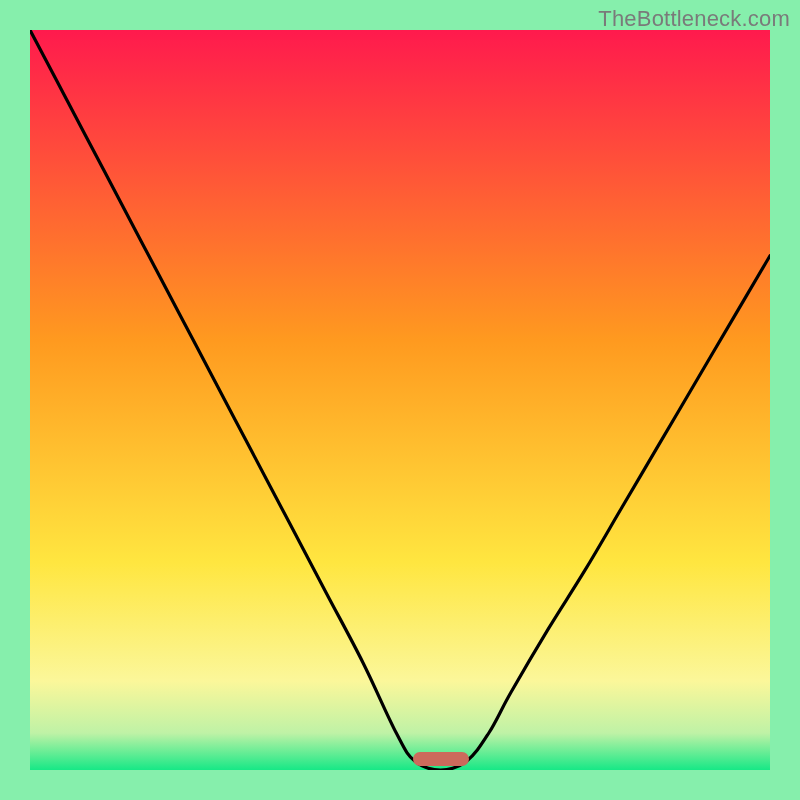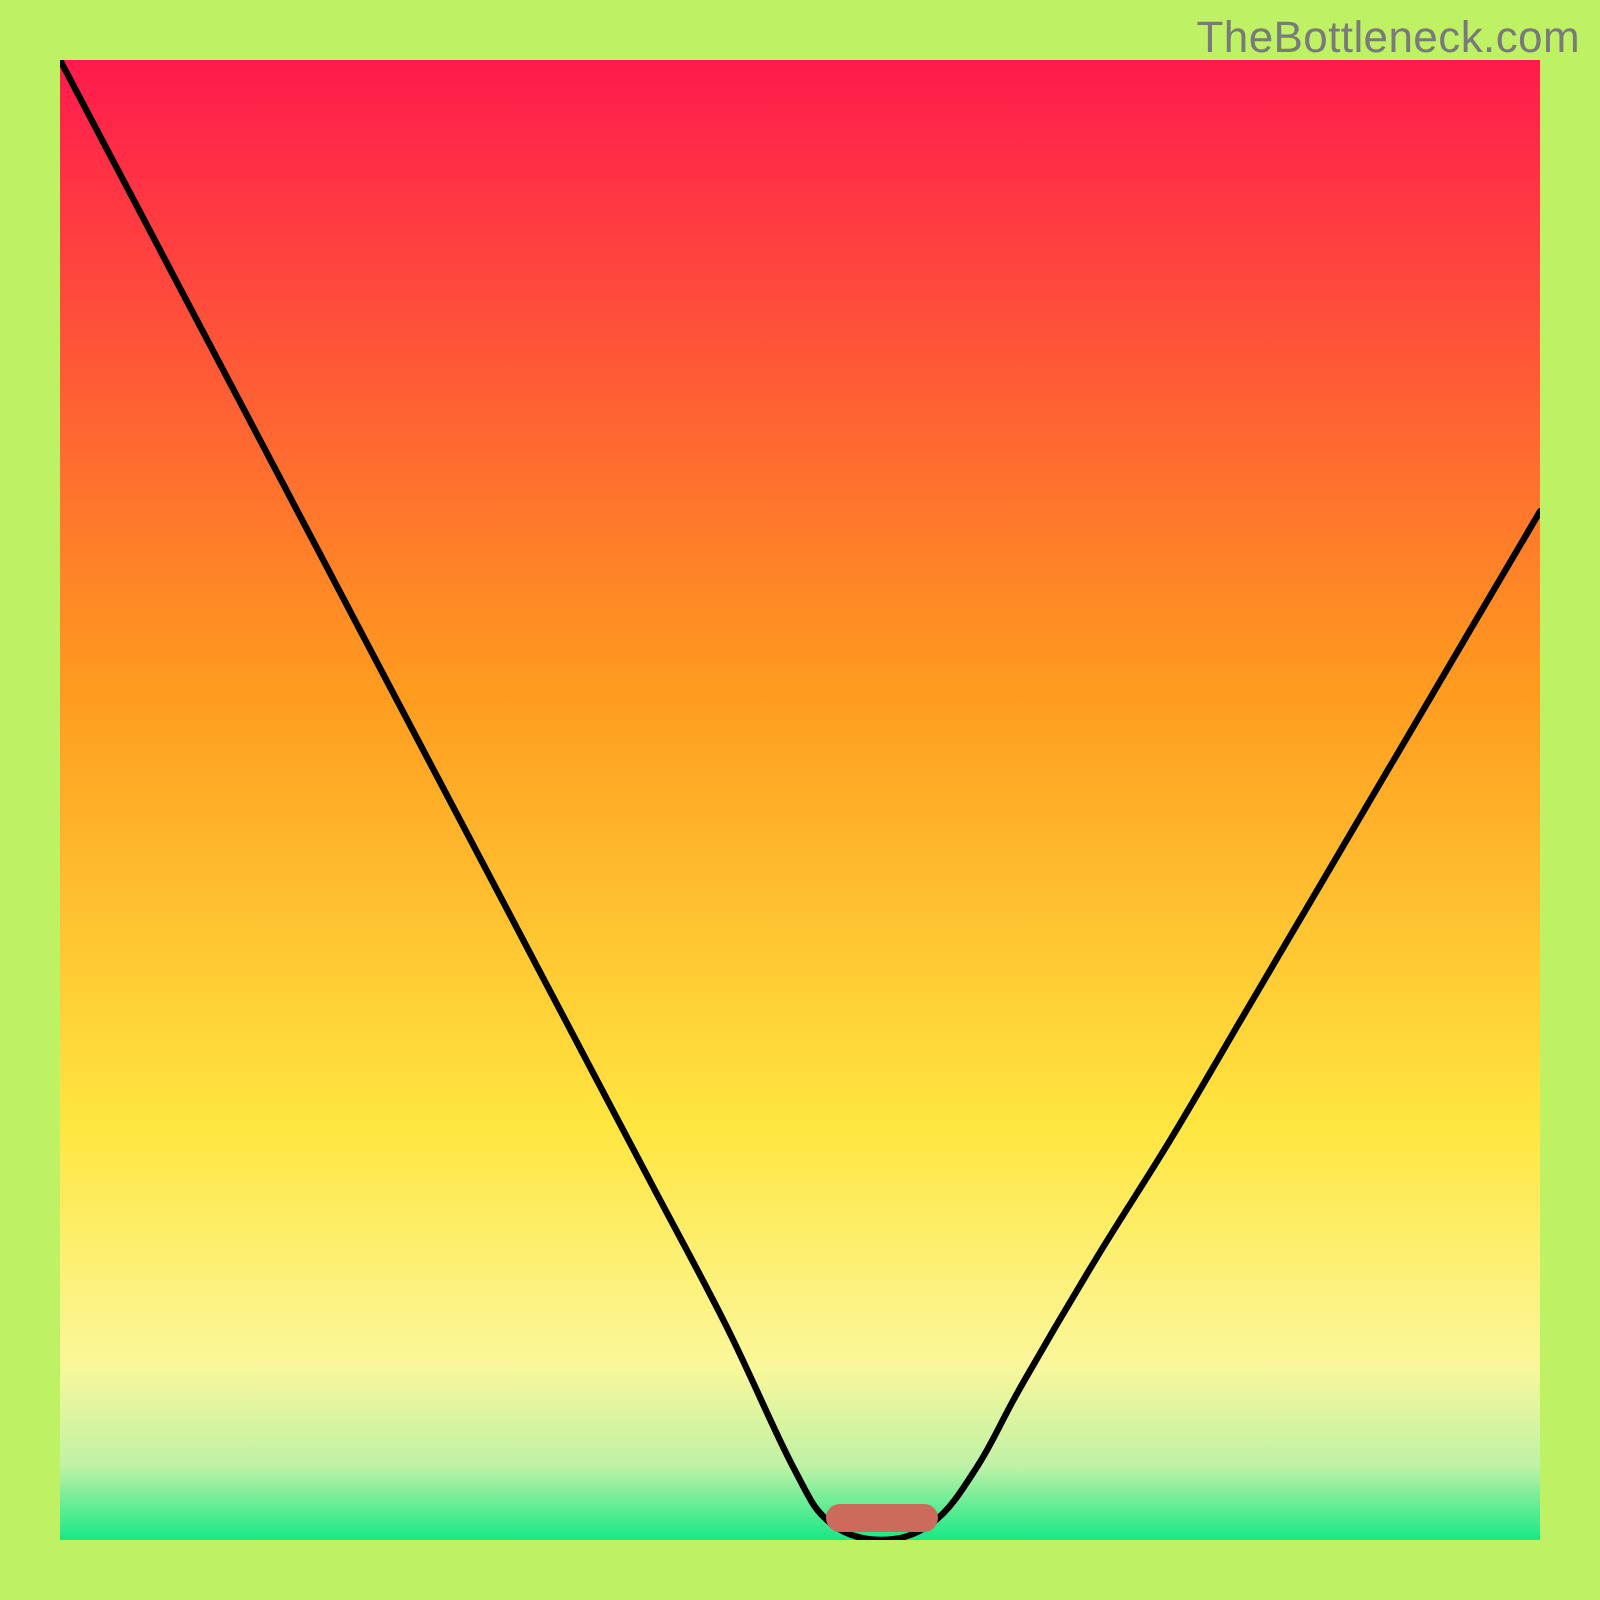--- a/index.html
+++ b/index.html
@@ -8,21 +8,21 @@
     width: 800px;
     height: 800px;
     background: #000;
     overflow: hidden;
     font-family: Arial, Helvetica, sans-serif;
   }
   .frame {
     position: relative;
     width: 800px;
     height: 800px;
-    background: #bef264;
+    background: #86efac;
   }
   .watermark {
     position: absolute;
     top: 6px;
     right: 10px;
     color: #7a7a7a;
     font-size: 22px;
     letter-spacing: 0.2px;
     z-index: 10;
   }

